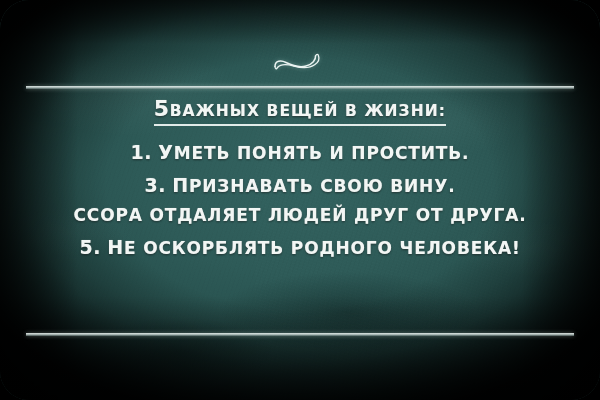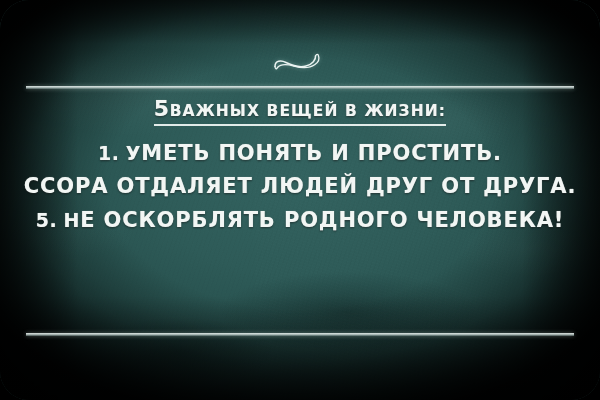--- a/index.html
+++ b/index.html
@@ -153,21 +153,21 @@
   .item:last-child { margin-bottom: 0; }
 
   .item .num {
     font-size: 19px;
     letter-spacing: 0.5px;
   }
   .item .lead {
     font-size: 19px;
   }
   .item .caps {
-    font-size: 21px;
+    font-size: 17px;
   }
   .item.cont {
     margin-top: -1px;
   }
 </style>
 </head>
 <body>
 
 <div id="poster">
 
@@ -195,20 +195,24 @@
       <div class="heading">
         <span class="big">5</span><span class="caps">ВАЖНЫХ ВЕЩЕЙ В ЖИЗНИ:</span>
       </div>
 
       <div class="item">
         <span class="num">1.</span>
         <span class="lead">У</span><span class="caps">МЕТЬ ПОНЯТЬ И ПРОСТИТЬ.</span>
       </div>
 
 
+      <div class="item">
+        <span class="num">3.</span>
+        <span class="lead">П</span><span class="caps">РИЗНАВАТЬ СВОЮ ВИНУ.</span>
+      </div>
 
 
       <div class="item cont">
         <span class="caps">ССОРА ОТДАЛЯЕТ ЛЮДЕЙ ДРУГ ОТ ДРУГА.</span>
       </div>
 
       <div class="item">
         <span class="num">5.</span>
         <span class="lead">Н</span><span class="caps">Е ОСКОРБЛЯТЬ РОДНОГО ЧЕЛОВЕКА!</span>
       </div>

